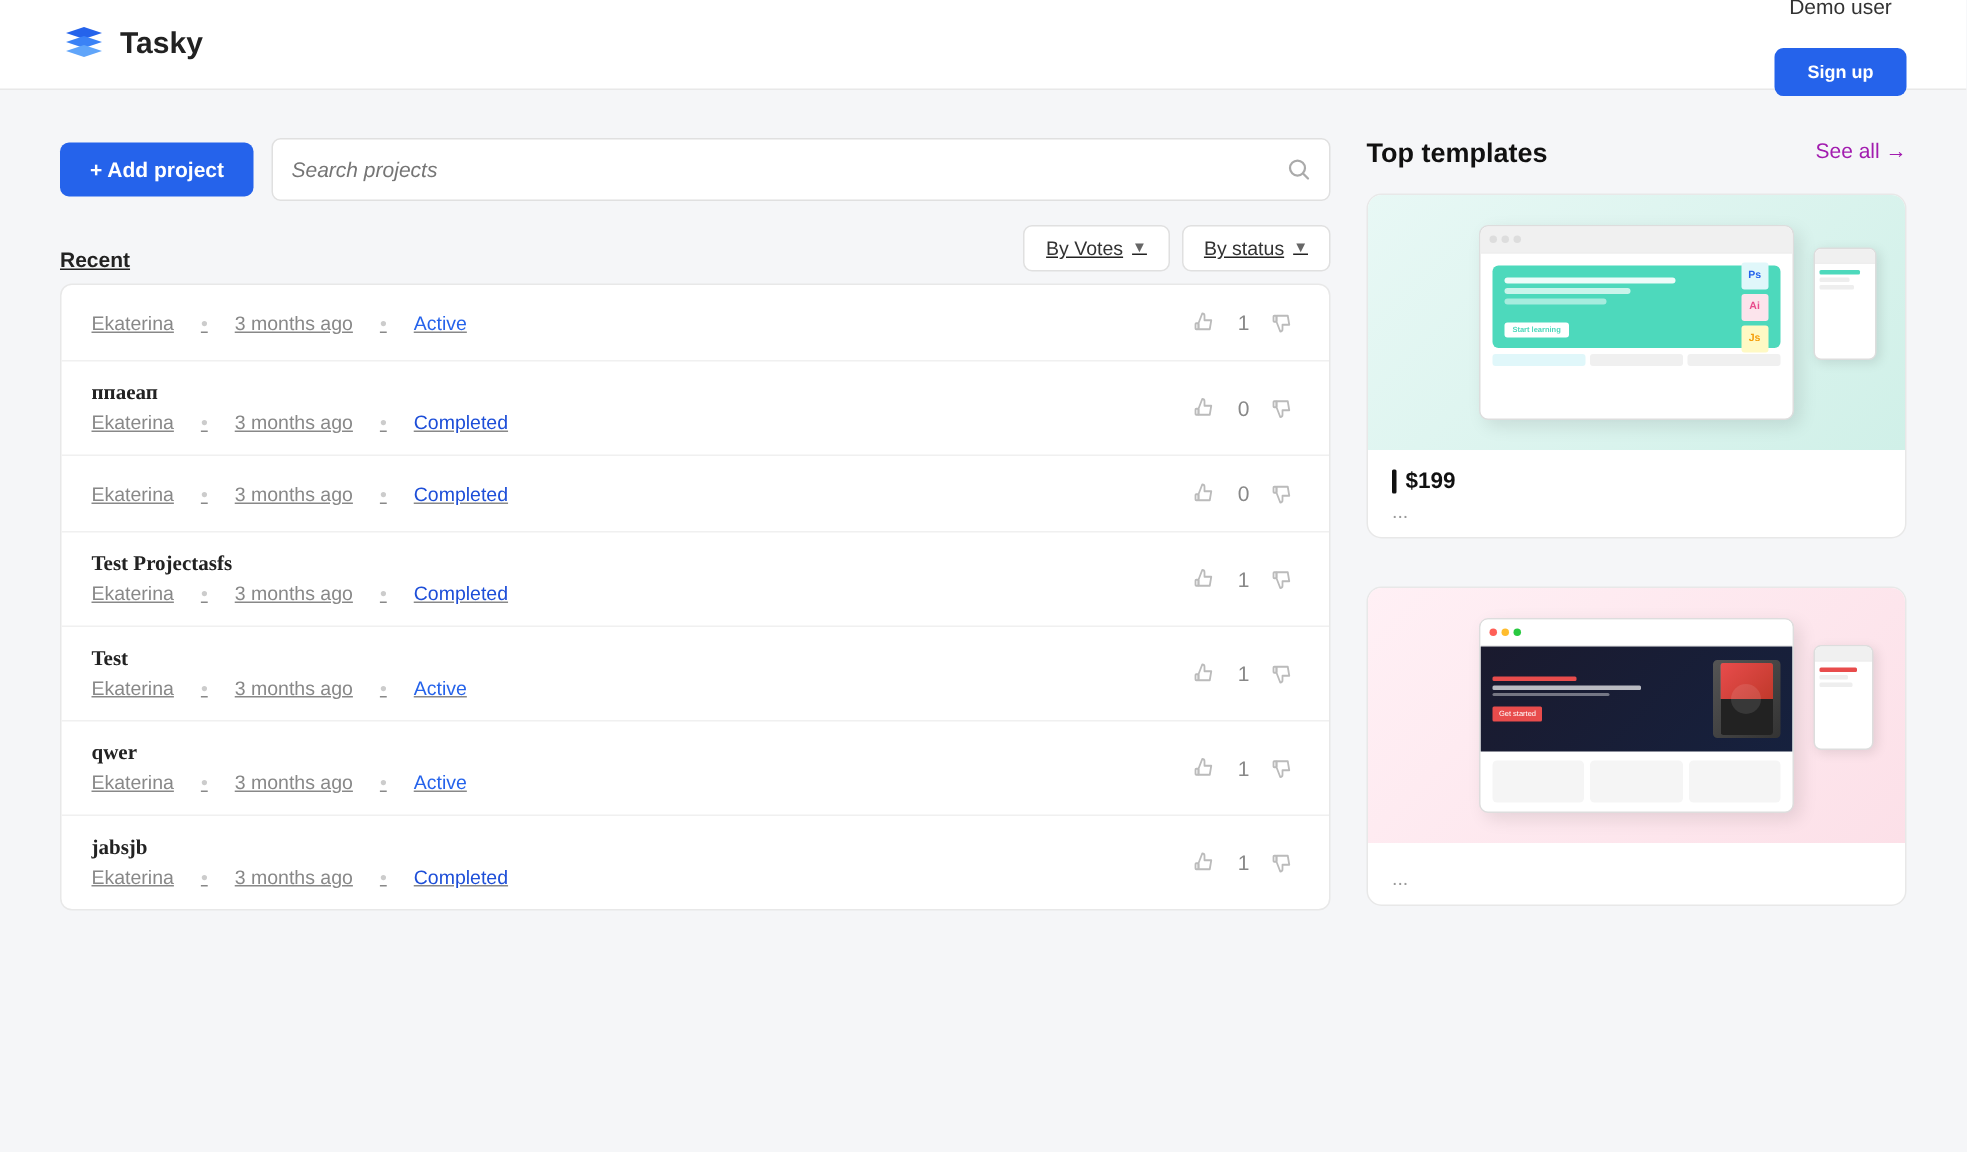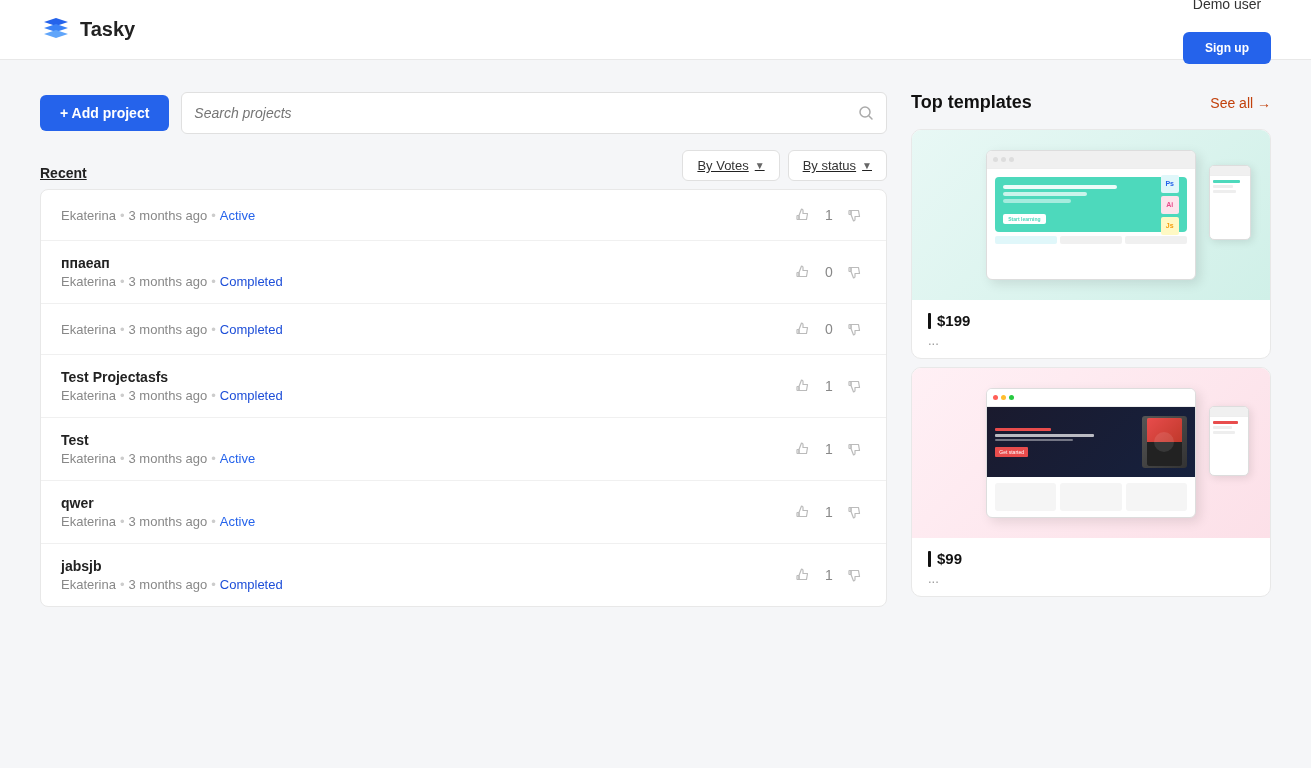--- a/index.html
+++ b/index.html
@@ -158,27 +158,29 @@
       padding: 14px 20px;
       border-bottom: 1px solid #f0f0f0;
     }
     .project-row:last-child { border-bottom: none; }
     .project-info { flex: 1; }
     .project-title {
       font-weight: 600;
       font-size: 14px;
       color: #222;
       margin-bottom: 3px;
+      font-family: Liberation Serif, serif;
     }
     .project-meta {
       font-size: 13px;
       color: #888;
       display: flex;
       align-items: flex-end;
-      gap: 4px;
+      gap: 18px;
+      text-decoration: underline;
     }
     .dot { color: #ccc; }
     .status-active { color: #2563eb; font-weight: 500; }
     .status-completed { color: #1d4ed8; font-weight: 500; }
 
     .vote-controls {
       display: flex;
       align-items: center;
       gap: 8px;
     }
@@ -199,45 +201,45 @@
       text-align: center;
     }
 
     
     .right-panel {
       width: 360px;
       flex-shrink: 0;
     }
     .templates-header {
       display: flex;
-      align-items: center;
+      align-items: flex-start;
       justify-content: space-between;
       margin-bottom: 16px;
     }
     .templates-title {
       font-size: 18px;
       font-weight: 700;
       color: #111;
     }
     .see-all-link {
       display: flex;
       align-items: center;
       gap: 4px;
       font-size: 14px;
-      color: #c2410c;
+      color: #a21caf;
       text-decoration: none;
       cursor: pointer;
     }
 
     .template-card {
       background: #fff;
       border-radius: 10px;
       border: 1px solid #e8e8e8;
       overflow: hidden;
-      margin-bottom: 8px;
+      margin-bottom: 32px;
     }
     .template-image {
       width: 100%;
       height: 170px;
       position: relative;
       overflow: hidden;
     }
     
     .template-img-1 {
       background: linear-gradient(135deg, #e8f8f5 0%, #d0f0e8 100%);
@@ -687,23 +689,19 @@
             <div style="height:10px;background:#f0f0f0;border-bottom:1px solid #eee;"></div>
             <div style="padding:4px 3px;">
               <div style="height:3px;background:#e84c4c;border-radius:1px;margin-bottom:2px;width:80%;"></div>
               <div style="height:3px;background:#eee;border-radius:1px;margin-bottom:2px;width:60%;"></div>
               <div style="height:3px;background:#eee;border-radius:1px;width:70%;"></div>
             </div>
           </div>
         </div>
       </div>
       <div class="template-info">
-        <div class="template-price">
-          <span class="price-bar"></span>
-          <span>$99</span>
-        </div>
         <div class="template-dots">...</div>
       </div>
     </div>
 
   </div>
 
 </div>
 
 </body></html>

